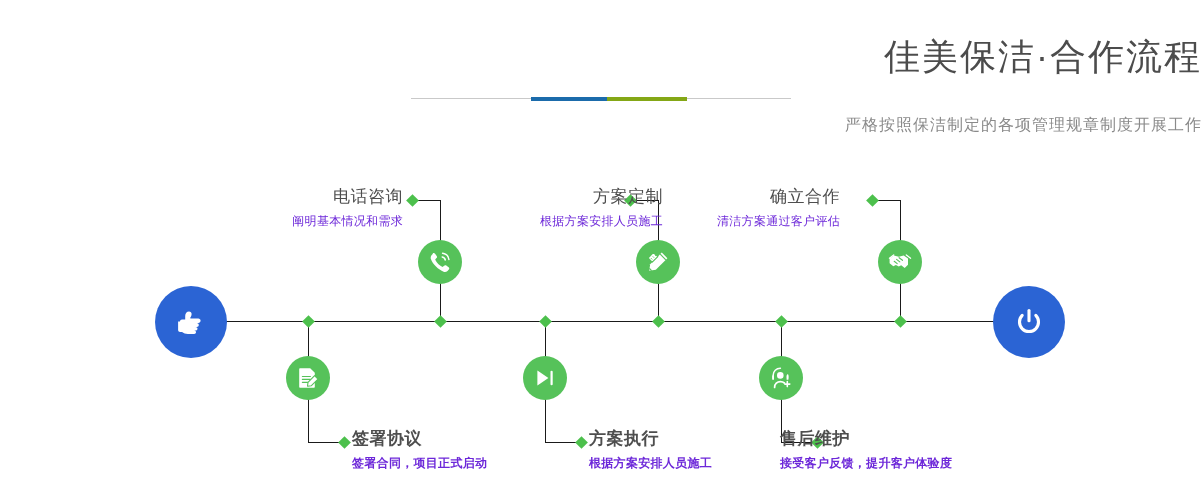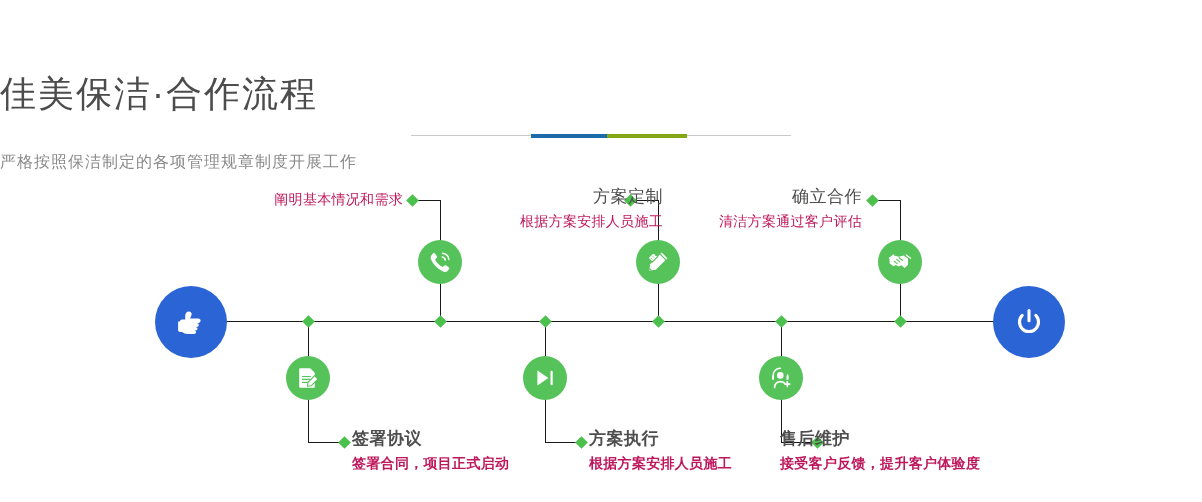--- a/index.html
+++ b/index.html
@@ -18,22 +18,21 @@
     background: #ffffff;
     overflow: hidden;
   }
 
   
   .header {
     position: absolute;
     left: 0;
     top: 34px;
     width: 1202px;
-    text-align: left;
-    margin-top: 37px;
+    text-align: right;
   }
   .title {
     font-size: 36px;
     line-height: 46px;
     color: #4c4c4c;
     letter-spacing: 2px;
     font-weight: normal;
     margin: 0;
   }
   .divider {
@@ -138,23 +137,23 @@
   .icon-bubble svg { display: block; }
 
   .labels { position: absolute; white-space: nowrap; }
   .labels .lab-title {
     font-size: 17px;
     line-height: 22px;
     color: #4e4e4e;
     letter-spacing: 0.5px;
   }
   .labels .lab-sub {
-    font-size: 14px;
+    font-size: 12px;
     line-height: 20px;
-    color: #be185d;
+    color: #6d28d9;
     letter-spacing: 0.3px;
     margin-top: 3px;
   }
   .labels.align-right { text-align: right; }
   .labels.align-left  { text-align: left; font-weight: bold; }
 </style>
 </head>
 <body>
 
 <div id="page">
@@ -196,20 +195,21 @@
       <div class="diamond" style="left:408px; top:196px;"></div>
       <div class="diamond" style="left:436px; top:317px;"></div>
       <div class="icon-bubble" style="left:418px; top:240px;">
         <svg width="26" height="26" viewBox="0 0 26 26" fill="none">
           <path d="M5.6 4.4c.7-.7 1.7-.6 2.3.2l1.8 2.3c.5.7.4 1.6-.2 2.2l-.9.9c-.3.3-.4.7-.2 1.1.6 1.3 1.6 2.7 2.8 3.9 1.2 1.2 2.6 2.2 3.9 2.8.4.2.8.1 1.1-.2l.9-.9c.6-.6 1.5-.7 2.2-.2l2.3 1.8c.8.6.9 1.6.2 2.3l-1.3 1.3c-1 1-2.5 1.3-3.9.8-2.5-.9-5.3-2.8-7.6-5.1-2.3-2.3-4.2-5.1-5.1-7.6-.5-1.4-.2-2.9.8-3.9l1.3-1.3z" fill="#ffffff"></path>
           <path d="M15.6 4.2c3.3.4 5.9 3 6.3 6.3" stroke="#ffffff" stroke-width="1.5" stroke-linecap="round" fill="none"></path>
           <path d="M15.2 7.9c1.6.3 2.8 1.5 3.1 3.1" stroke="#ffffff" stroke-width="1.5" stroke-linecap="round" fill="none"></path>
         </svg>
       </div>
       <div class="labels align-right" style="left:188px; top:186px; width:215px;">
+        <div class="lab-title">电话咨询</div>
         <div class="lab-sub">阐明基本情况和需求</div>
       </div>
     </div>
 
     <div class="node">
       <div class="stem" style="left:308px; top:321px; height:121px;"></div>
       <div class="arm" style="left:308px; top:442px; width:36px;"></div>
       <div class="diamond" style="left:304px; top:317px;"></div>
       <div class="diamond" style="left:340px; top:438px;"></div>
       <div class="icon-bubble" style="left:286px; top:356px;">
@@ -267,21 +267,21 @@
       <div class="stem" style="left:900px; top:200px; height:121px;"></div>
       <div class="diamond" style="left:868px; top:196px;"></div>
       <div class="diamond" style="left:896px; top:317px;"></div>
       <div class="icon-bubble" style="left:878px; top:240px;">
         <svg width="26" height="26" viewBox="0 0 26 26" fill="none">
           <path d="M2.6 9.6l4.3-3.1 5 1.2 4.8-1.2 4.3 3.1v6.1l-3.3 3.2-3.5-2.6-2.4 1.3-2.9-1.7-2.6 1.4-3.7-3.1V9.6z" fill="#ffffff"></path>
           <path d="M7.2 12.3l3 2.3M9.6 10.4l3.2 2.5M12.1 8.7l3.4 2.6" stroke="#56c25a" stroke-width="1.1" stroke-linecap="round"></path>
           <path d="M2.4 9.2l4.3-3.2M23.6 9.2l-4.3-3.2" stroke="#ffffff" stroke-width="1.3" stroke-linecap="round"></path>
         </svg>
       </div>
-      <div class="labels align-right" style="left:690px; top:186px; width:172px;">
+      <div class="labels align-right" style="left:668px; top:186px; width:172px;">
         <div class="lab-title">确立合作</div>
         <div class="lab-sub">清洁方案通过客户评估</div>
       </div>
     </div>
 
     <div class="node">
       <div class="stem" style="left:781px; top:321px; height:121px;"></div>
       <div class="arm" style="left:781px; top:442px; width:36px;"></div>
       <div class="diamond" style="left:777px; top:317px;"></div>
       <div class="diamond" style="left:813px; top:438px;"></div>

